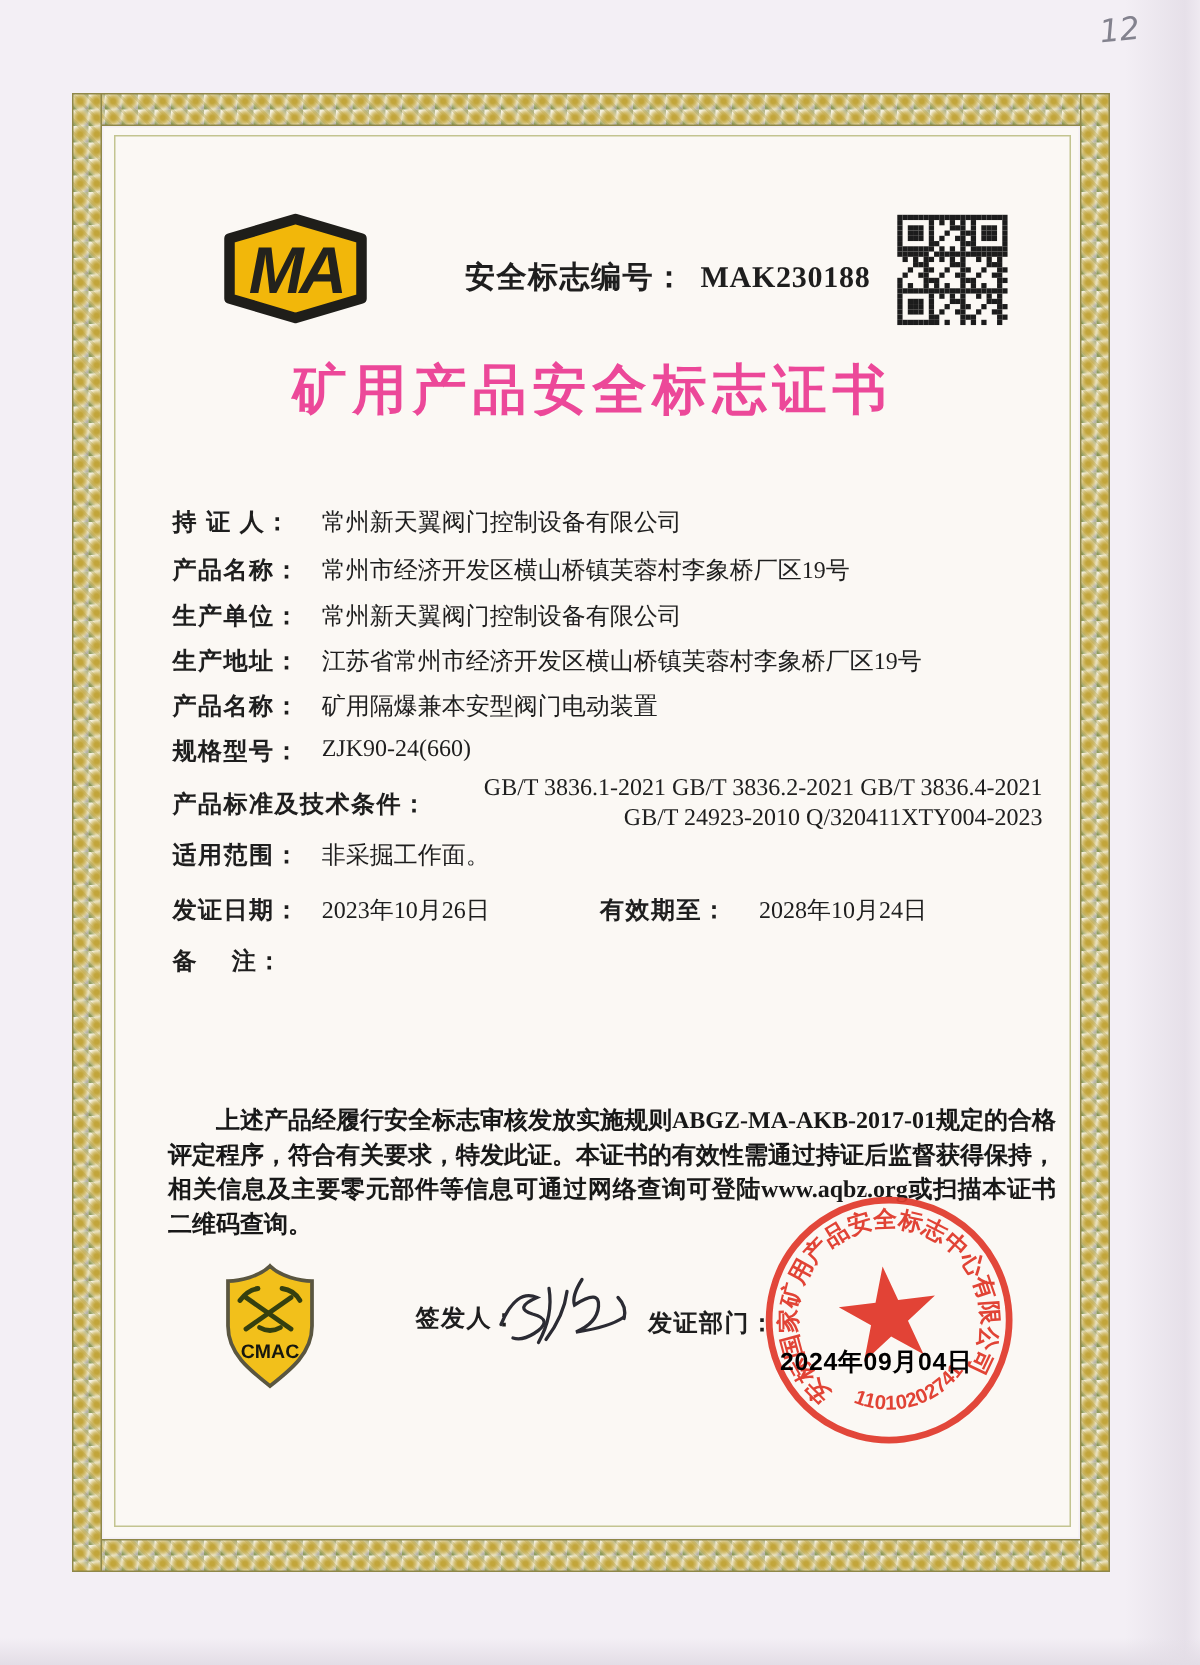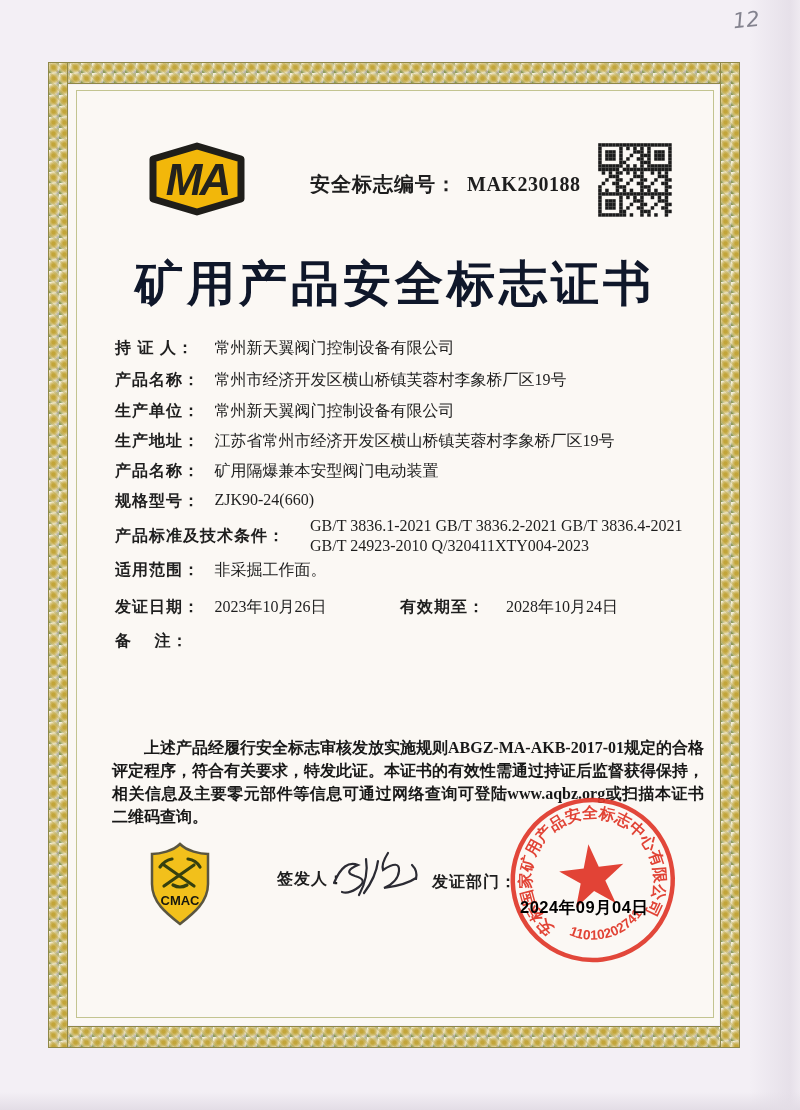--- a/index.html
+++ b/index.html
@@ -29,31 +29,31 @@
   .inner-line{position:absolute;left:76px;top:90px;width:636px;height:926px;
     border:1px solid #c3c490;z-index:1;}
   .paper-inner{position:absolute;left:69px;top:85px;width:650px;height:940px;
     background:#fbf8f4;z-index:0;}
 
   .abs{position:absolute;z-index:2;}
 
   .cert-no{left:310px;top:171px;font-family:"Liberation Serif",serif;font-size:20px;font-weight:bold;letter-spacing:1px;}
   .cert-no .v{margin-left:10px;letter-spacing:.5px;}
 
-  .title{left:0;top:252px;width:790px;text-align:center;
-    font-family:"Liberation Serif",serif;font-weight:bold;font-size:48px;letter-spacing:4px;color:#0f172a;}
+  .title{left:0;top:236px;width:790px;text-align:center;
+    font-family:"Liberation Serif",serif;font-weight:bold;font-size:36px;letter-spacing:4px;color:#ec4899;}
 
   .row{left:115px;width:590px;}
   .lbl{display:inline-block;font-weight:bold;font-size:16px;letter-spacing:1px;vertical-align:top;}
   .val{display:inline-block;font-family:"Liberation Serif",serif;font-weight:normal;font-size:16px;vertical-align:top;}
   .w95{width:95px;}
   .r1{top:338px}.r2{top:370px}.r3{top:401px}.r4{top:431px}.r5{top:461px}.r6{top:491px}
   .r7{top:516px;display:flex;align-items:center;}
   .r7 .lbl{width:195px;flex:none;}
-  .r7 .val{width:385px;line-height:20px;}
+  .r7 .val{width:385px;line-height:20px;text-align:right;}
   .r8{top:560px}
   .rd{top:597px}
   .rd .l2{position:absolute;left:285px;top:0;text-align:right;}
   .rd .v2{position:absolute;left:391px;top:0;}
   .rr{top:631px}
 
   .statement{left:112px;top:736px;width:592px;
     font-family:"Liberation Serif",serif;font-weight:bold;font-size:16px;line-height:23px;
     text-align:justify;text-indent:2em;color:#181818;}
 

